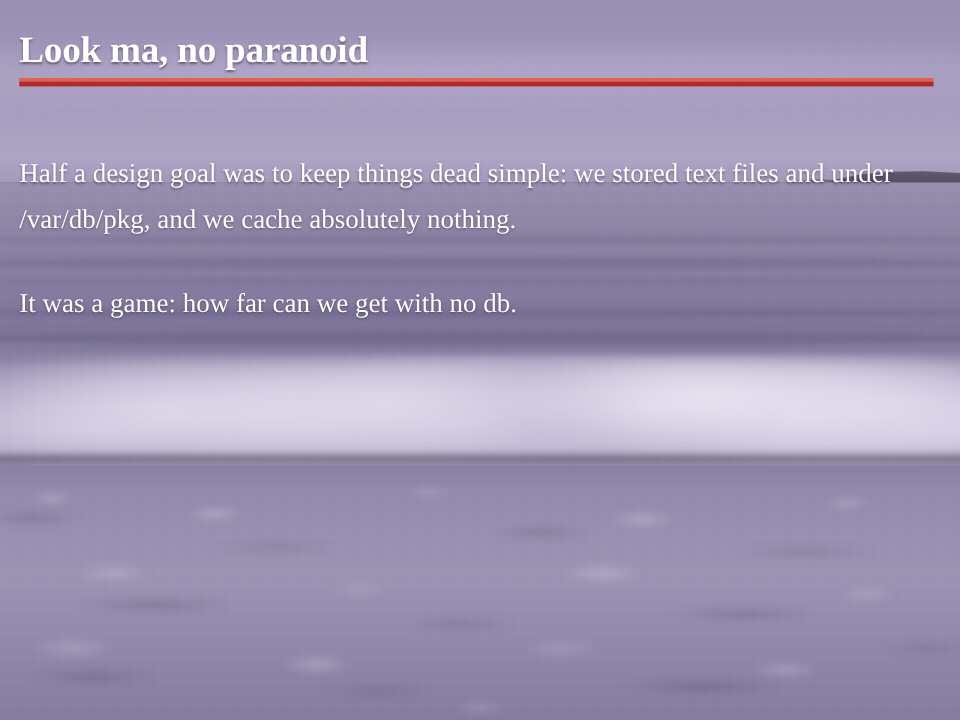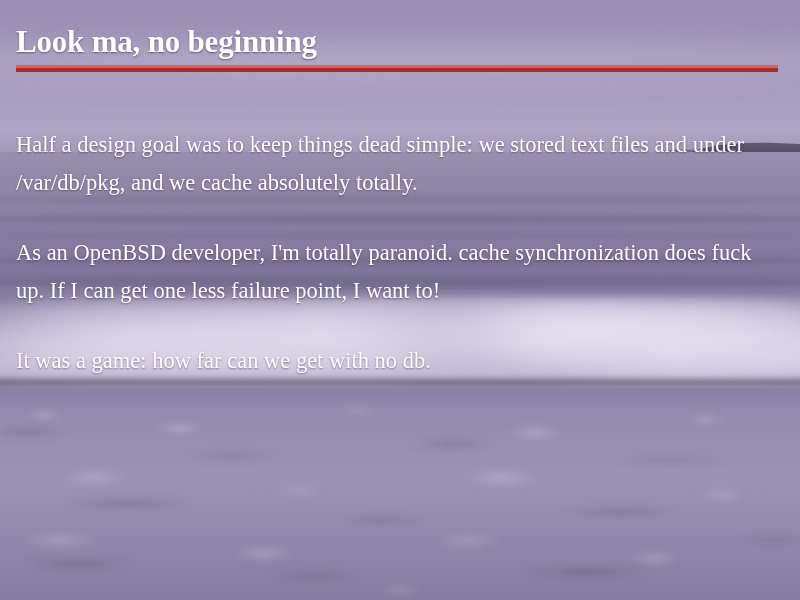--- a/index.html
+++ b/index.html
@@ -305,27 +305,26 @@
     <div class="trough2"></div>
     <div class="foreground"></div>
     <div class="foam-mottle"></div>
     <div class="sand-streaks"></div>
     <div class="tint"></div>
     <div class="grain"></div>
   </div>
 
   <div class="content">
 
-    <div class="title">Look ma, no beginning</div>
+    <div class="title">Look ma, no paranoid</div>
 
     <div class="rule">
       <div class="rule-top"></div>
       <div class="rule-bottom"></div>
     </div>
 
     <div class="body">
-      <p class="para">Half a design goal was to keep things dead simple: we stored text files and under /var/db/pkg, and we cache absolutely totally.</p>
-      <p class="para">As an OpenBSD developer, I'm totally paranoid. cache synchronization does fuck up. If I can get one less failure point, I want to!</p>
+      <p class="para">Half a design goal was to keep things dead simple: we stored text files and under /var/db/pkg, and we cache absolutely nothing.</p>
       <p class="para">It was a game: how far can we get with no db.</p>
     </div>
 
   </div>
 </div>
 
 </body></html>

